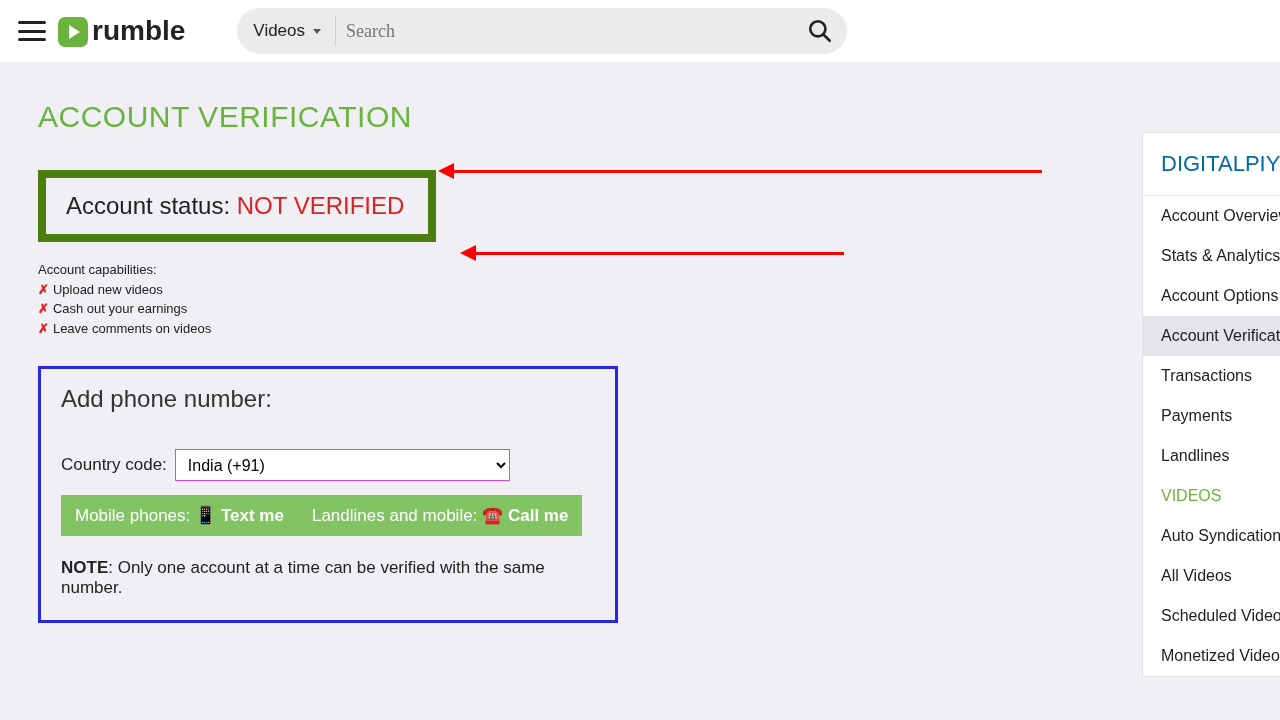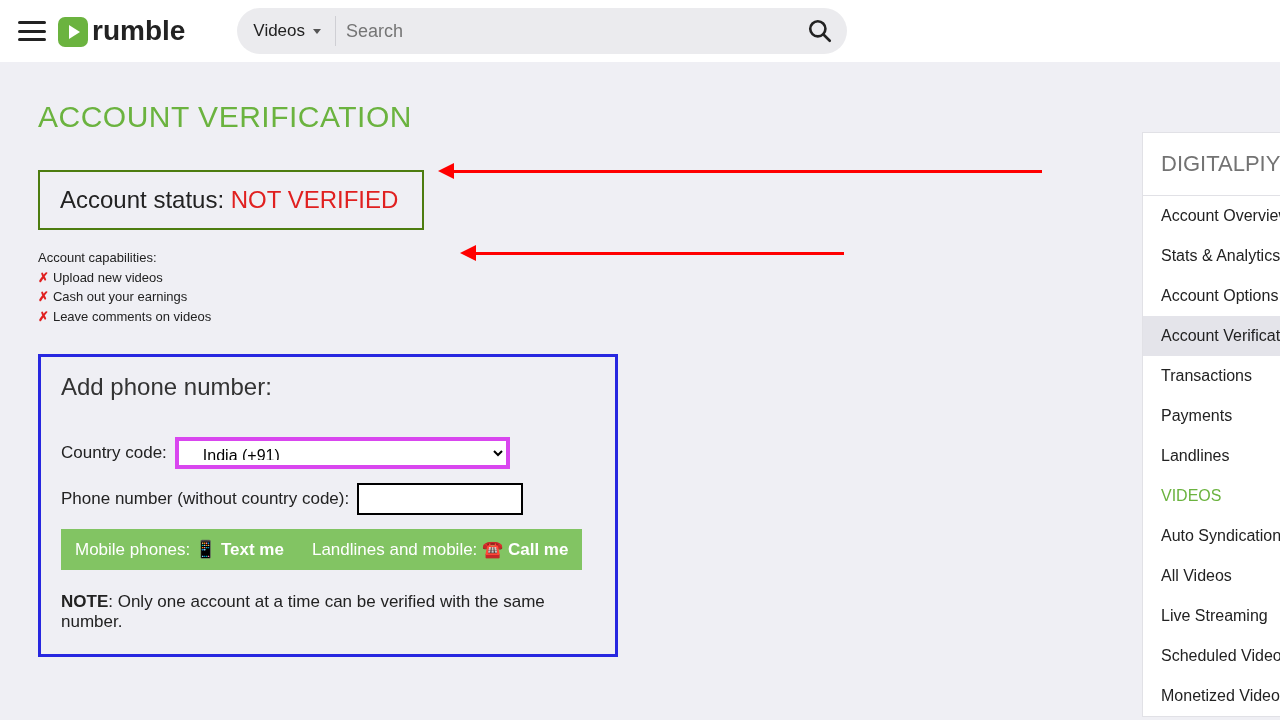--- a/index.html
+++ b/index.html
@@ -37,43 +37,43 @@
 .searchwrap {
   display:flex; align-items:center; background:#ebebee; border-radius:30px;
   padding:4px 12px 4px 16px; height:46px; margin-left:40px; width:610px;
 }
 .videos-dd {
   display:flex; align-items:center; gap:8px; padding-right:14px;
   border-right:1px solid #cfcfd4; height:30px; font-size:17px; color:#222; cursor:pointer;
 }
 .chev { width:0;height:0;border-left:4px solid transparent;border-right:4px solid transparent;border-top:5px solid #555; }
 .search-input {
-  flex:1; border:none; background:transparent; font-size:18px; padding:6px 10px; color:#666; outline:none;
+  flex:1; border:none; background:transparent; font-size:18px; padding:6px 10px; color:#666; outline:none;font-family:Liberation Serif, serif;
 }
 .search-btn { width:30px;height:30px; display:flex;align-items:center;justify-content:center; cursor:pointer; }
 .content-area {
   background:#efeff4; width:100%; height:660px; position:relative; padding-top:38px;
 }
 .main-col { position:absolute; left:38px; top:38px; width:1060px; }
 .page-title { color:#6bb33f; font-size:30px; font-weight:400; letter-spacing:0.5px; }
 .status-box {
-  border:2px solid #4d7c0f; display:inline-block; padding:14px 24px 14px 20px;
+  border:8px solid #4d7c0f; display:inline-block; padding:14px 24px 14px 20px;
   margin-top:36px; font-size:24px; color:#222;
 }
 .status-red { color:#e02020; }
 .caps { margin-top:18px; font-size:13px; color:#222; line-height:1.5; }
 .caps .xmark { color:#e02020; font-weight:700; margin-right:4px; }
 .phone-box {
   border:3px solid #2727e0; padding:16px 20px 22px 20px; margin-top:28px; width:580px;
 }
 .phone-box h2 { font-size:24px; font-weight:400; color:#333; margin-bottom:36px; }
 .row { margin-bottom:14px; font-size:17px; color:#222; display:flex; align-items:center; gap:8px; }
 .row label { white-space:nowrap; }
 .row select {
-  border:4px solid #d946ef; background:#fff; font-size:16px; padding:5px 20px; width:335px; height:32px;
+  border:1px solid #d946ef; background:#fff; font-size:16px; padding:5px 8px; width:335px; height:32px;
 }
 .row input[type=text] {
   border:2px solid #000; background:#fff; font-size:16px; padding:5px 6px; width:166px; height:32px;
 }
 .btn-row { display:flex; margin-top:6px; }
 .btn {
   background:#82c463; color:#fff; font-size:17px; padding:10px 14px; border:none; cursor:pointer;
 }
 .btn b { font-weight:700; }
 .note { margin-top:22px; font-size:17px; color:#222; }
@@ -85,21 +85,21 @@
   content:""; position:absolute; left:-14px; top:-7px;
   border-right:16px solid #ff0000; border-top:8px solid transparent; border-bottom:8px solid transparent;
 }
 .arrow1 { top:70px; left:414px; width:590px; }
 .arrow2 { top:152px; left:436px; width:370px; }
 .sidebar {
   position:absolute; right:0; top:70px; width:138px; background:#fff;
   border:1px solid #e1e1e6; border-right:none;
 }
 .sidebar-head {
-  font-size:22px; font-weight:400; padding:18px 0 18px 18px; color:#737373;
+  font-size:22px; font-weight:400; padding:18px 0 18px 18px; color:#0369a1;
   border-bottom:1px solid #e1e1e6; white-space:nowrap; overflow:hidden;
 }
 .sidebar ul { list-style:none; }
 .sidebar li {
   padding:11px 0 11px 18px; font-size:16px; color:#222; white-space:nowrap; overflow:hidden;
   cursor:pointer;
 }
 .sidebar li.active { background:#e4e4ea; }
 .sidebar li.section { color:#6bb33f; cursor:default; }
 </style>
@@ -148,24 +148,20 @@
     </div>
 
     <div class="phone-box">
       <h2>Add phone number:</h2>
       <div class="row">
         <label>Country code:</label>
         <select>
           <option>India (+91)</option>
         </select>
       </div>
-      <div class="row">
-        <label>Phone number (without country code):</label>
-        <input type="text" value="" style="">
-      </div>
       <div class="btn-row">
         <button class="btn">
           <span>Mobile phones: 📱</span> <b>Text me</b>
         </button>
         <button class="btn">
           <span>Landlines and mobile: ☎️</span> <b>Call me</b>
         </button>
       </div>
       <div class="note">
         <b>NOTE</b><span>: Only one account at a time can be verified with the same number.</span>
@@ -182,19 +178,18 @@
       <li>Account Overview</li>
       <li>Stats &amp; Analytics</li>
       <li>Account Options</li>
       <li class="active">Account Verification</li>
       <li>Transactions</li>
       <li>Payments</li>
       <li>Landlines</li>
       <li class="section">VIDEOS</li>
       <li>Auto Syndication</li>
       <li>All Videos</li>
-      <li>Live Streaming</li>
       <li>Scheduled Videos</li>
       <li>Monetized Videos</li>
     </ul>
   </div>
 
 </div>
 
 </body></html>

